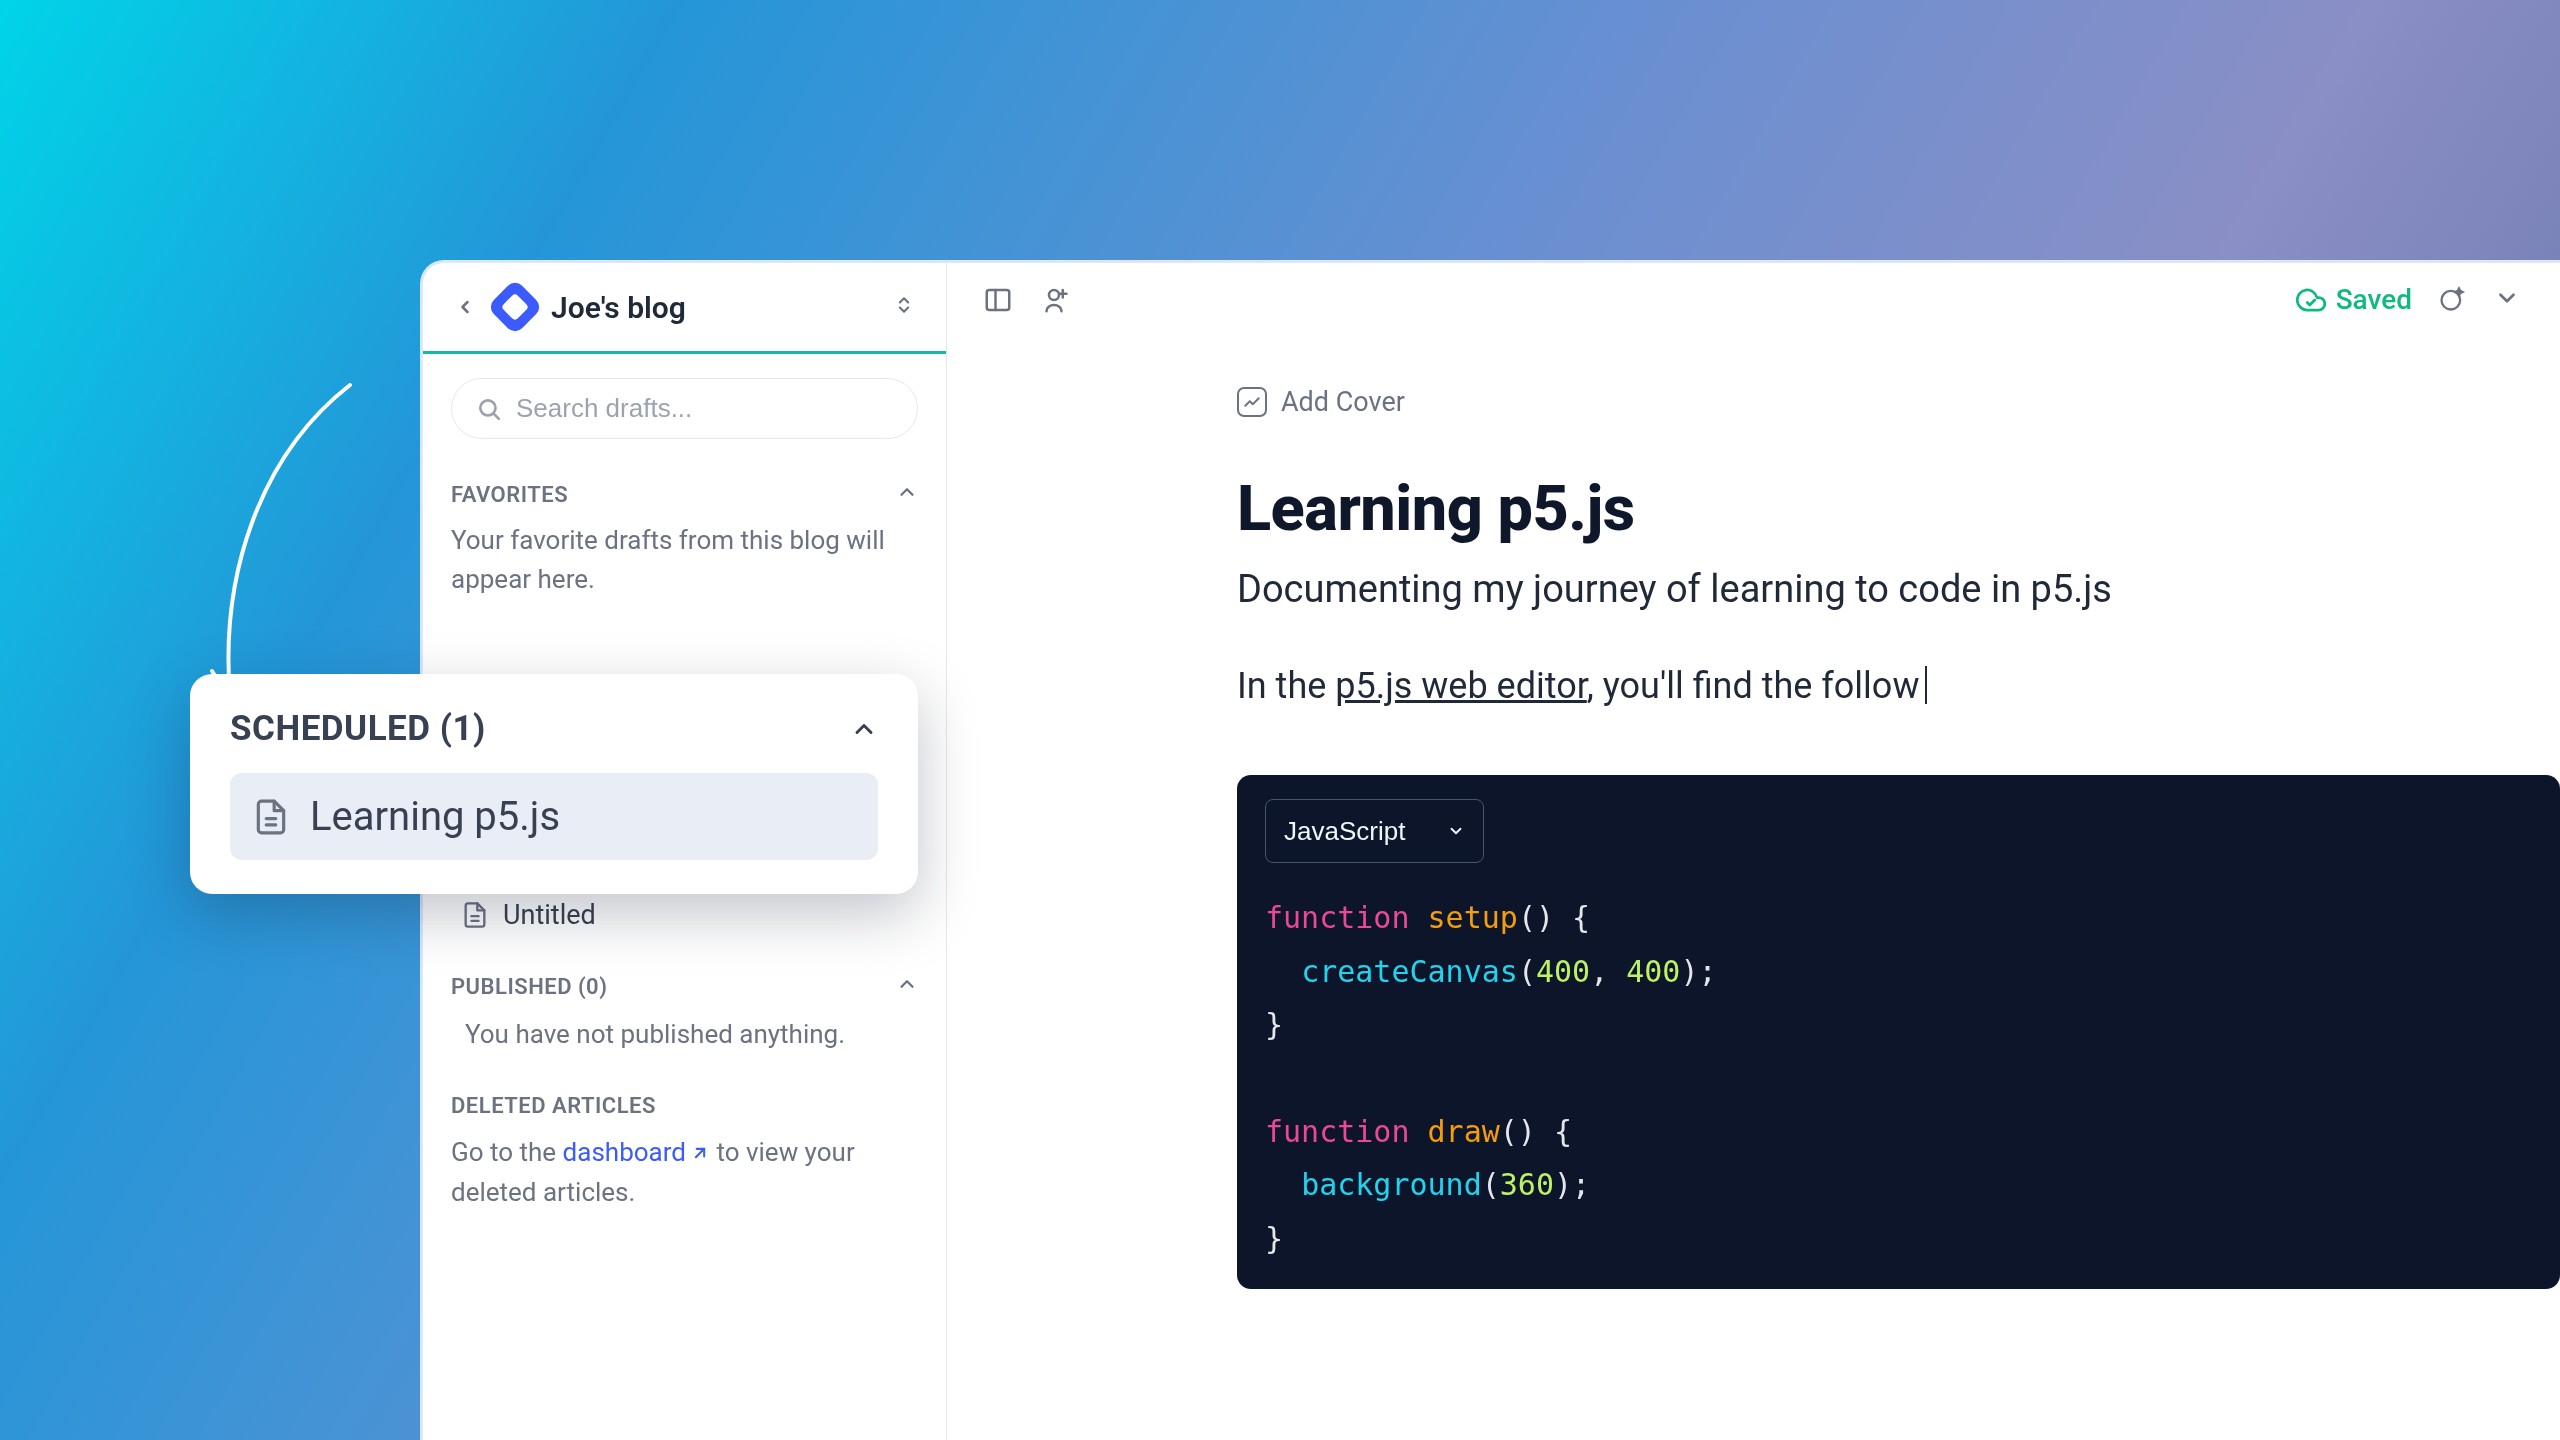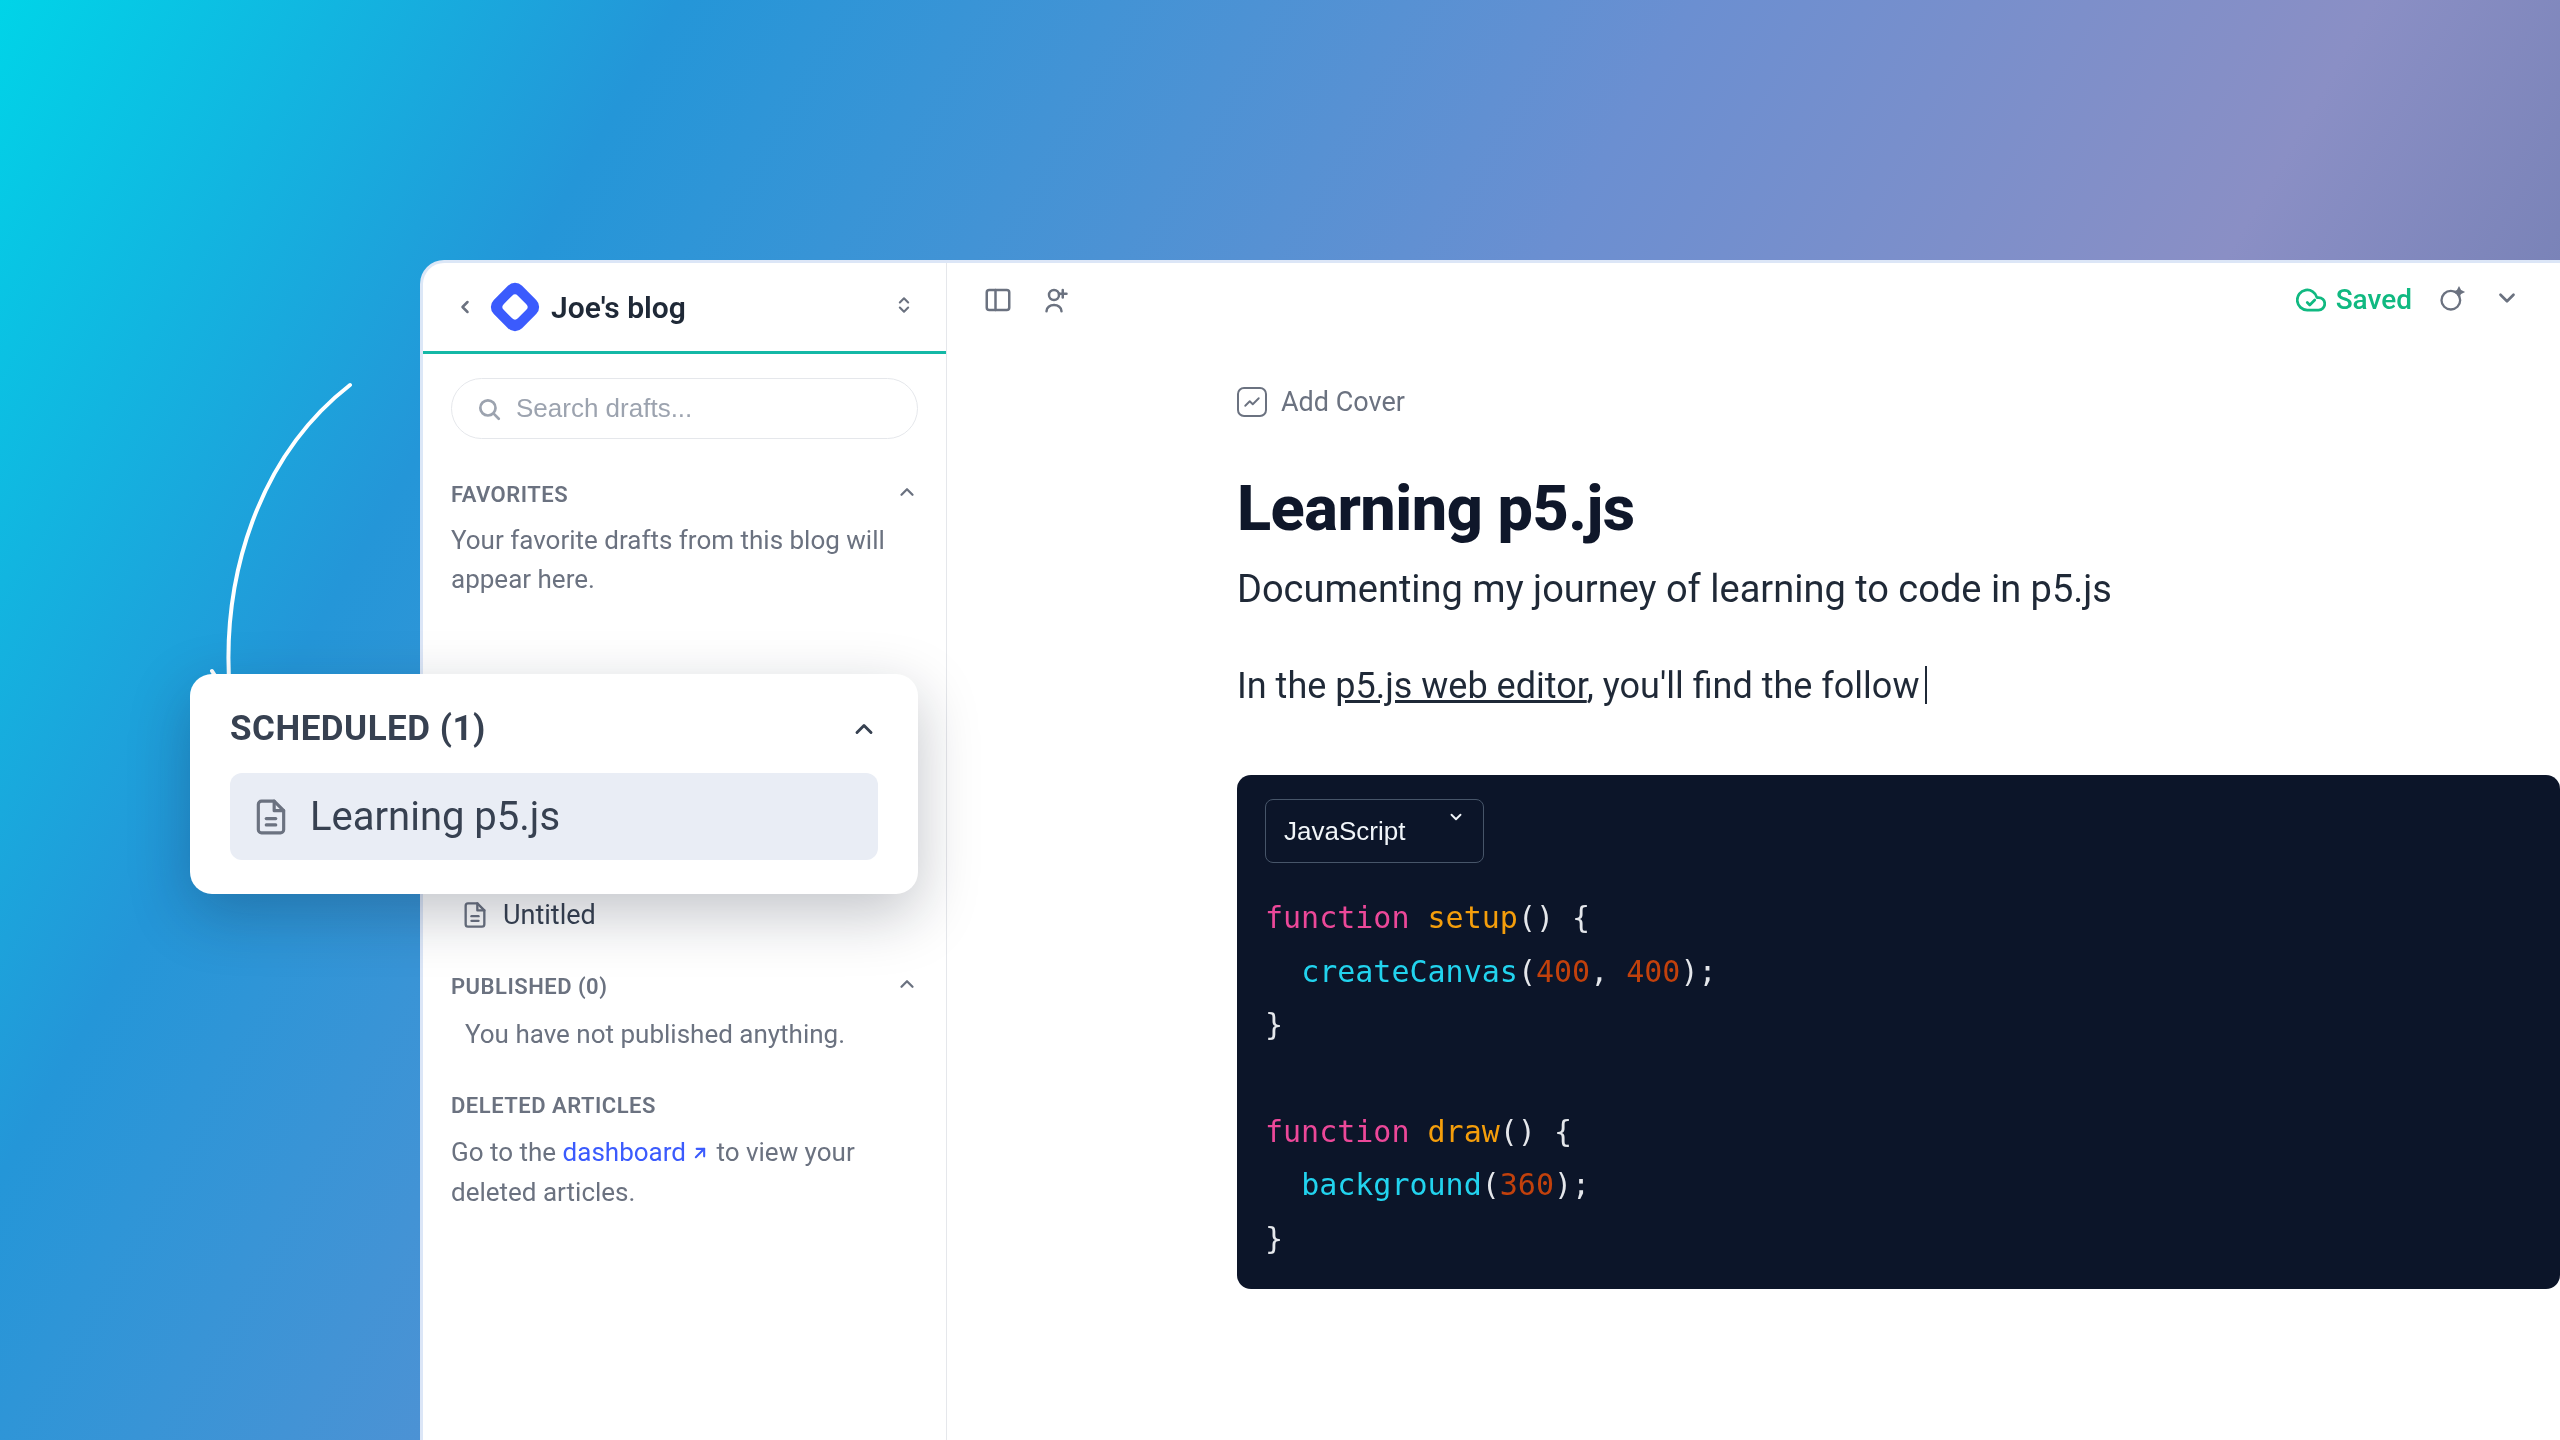--- a/index.html
+++ b/index.html
@@ -193,35 +193,35 @@
   background: #0c1529;
   border-radius: 14px;
   padding: 24px 28px;
   font-family: 'SF Mono', Monaco, Consolas, monospace;
   font-size: 30px;
   line-height: 1.78;
   color: #e5e7eb;
 }
 .lang-select {
   display: inline-flex;
-  align-items: flex-start;
+  align-items: center;
   gap: 42px;
   border: 1px solid #475569;
   border-radius: 8px;
   padding: 8px 18px;
   font-size: 26px;
   color: #f1f5f9;
   font-family: -apple-system, sans-serif;
   margin-bottom: 28px;
   cursor: pointer;
 }
 .tok-kw { color: #ec4899; }
 .tok-fn { color: #f59e0b; }
 .tok-call { color: #22d3ee; }
-.tok-num { color: #c2410c; }
+.tok-num { color: #bef264; }
 .tok-p { color: #e5e7eb; }
 
 
 .callout {
   position: absolute;
   left: 190px;
   top: 674px;
   width: 728px;
   background: #fff;
   border-radius: 22px;

